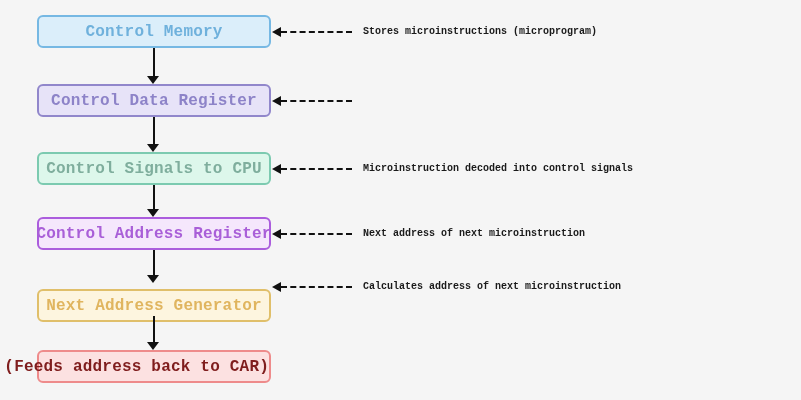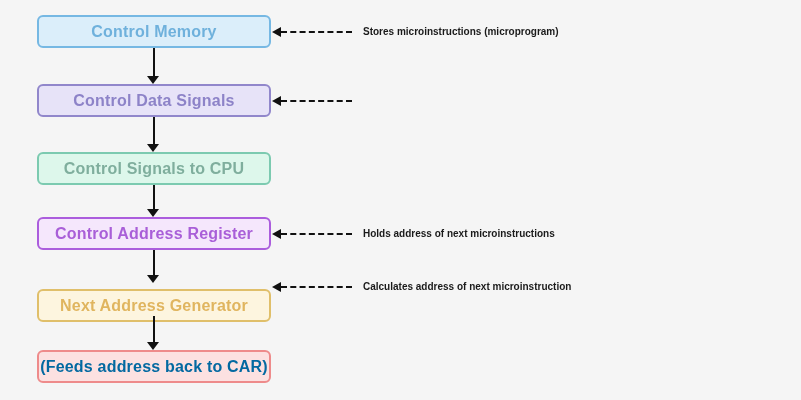--- a/index.html
+++ b/index.html
@@ -2,20 +2,21 @@
 <html><head>
 <meta charset="utf-8">
 <style>
   html,body{margin:0;padding:0;}
   body{font-family:"Liberation Sans", sans-serif;}
   #canvas{
     position:relative;
     width:801px;height:400px;
     background:#f5f5f5;
     overflow:hidden;
+    font-family:Liberation Mono, monospace;
   }
   .node{
     position:absolute;
     left:37px;width:234px;height:33px;
     box-sizing:border-box;
     border:2px solid #999;
     border-radius:6px;
     display:flex;align-items:center;justify-content:center;
     font-size:16px;font-weight:700;
     letter-spacing:.2px;
@@ -60,32 +61,32 @@
 </style>
 </head>
 <body>
 
 <div id="canvas" style="background: rgb(245, 245, 245);">
 
   <div class="node" style="top: 15px; background: rgb(219, 238, 250); border-color: rgb(118, 184, 227); color: rgb(111, 177, 220);">
     <span>Control Memory</span>
   </div>
   <div class="node" style="top: 84px; background: rgb(231, 227, 248); border-color: rgb(145, 135, 203); color: rgb(141, 131, 200);">
-    <span>Control Data Signals</span>
+    <span>Control Data Register</span>
   </div>
   <div class="node" style="top: 152px; background: rgb(221, 247, 235); border-color: rgb(124, 202, 176); color: rgb(127, 174, 157);">
     <span>Control Signals to CPU</span>
   </div>
   <div class="node" style="top: 217px; background: rgb(245, 231, 252); border-color: rgb(171, 93, 221); color: rgb(169, 95, 216);">
     <span>Control Address Register</span>
   </div>
   <div class="node" style="top: 289px; background: rgb(253, 245, 223); border-color: rgb(224, 191, 106); color: rgb(224, 181, 95);">
     <span>Next Address Generator</span>
   </div>
-  <div class="node" style="top: 350px; background: rgb(252, 225, 225); border-color: rgb(238, 139, 139); color: #0369a1;">
+  <div class="node" style="top: 350px; background: rgb(252, 225, 225); border-color: rgb(238, 139, 139); color: #7f1d1d; justify-content: flex-end;">
     <span>(Feeds address back to CAR)</span>
   </div>
 
   <div class="varrow" style="top:48px;height:36px">
     <span class="vline"></span>
     <span class="vhead"></span>
   </div>
   <div class="varrow" style="top:117px;height:35px">
     <span class="vline"></span>
     <span class="vhead"></span>
@@ -105,24 +106,29 @@
 
   <div class="callout" style="top:21px">
     <span class="lhead"></span>
     <span class="dashes"></span>
     <span class="annot">Stores microinstructions (microprogram)</span>
   </div>
   <div class="callout" style="top:90px">
     <span class="lhead"></span>
     <span class="dashes"></span>
   </div>
+  <div class="callout" style="top:158px">
+    <span class="lhead"></span>
+    <span class="dashes"></span>
+    <span class="annot">Microinstruction decoded into control signals</span>
+  </div>
   <div class="callout" style="top:223px">
     <span class="lhead"></span>
     <span class="dashes"></span>
-    <span class="annot">Holds address of next microinstructions</span>
+    <span class="annot">Next address of next microinstruction</span>
   </div>
   <div class="callout" style="top:276px">
     <span class="lhead"></span>
     <span class="dashes"></span>
     <span class="annot">Calculates address of next microinstruction</span>
   </div>
 
 </div>
 
 </body></html>

